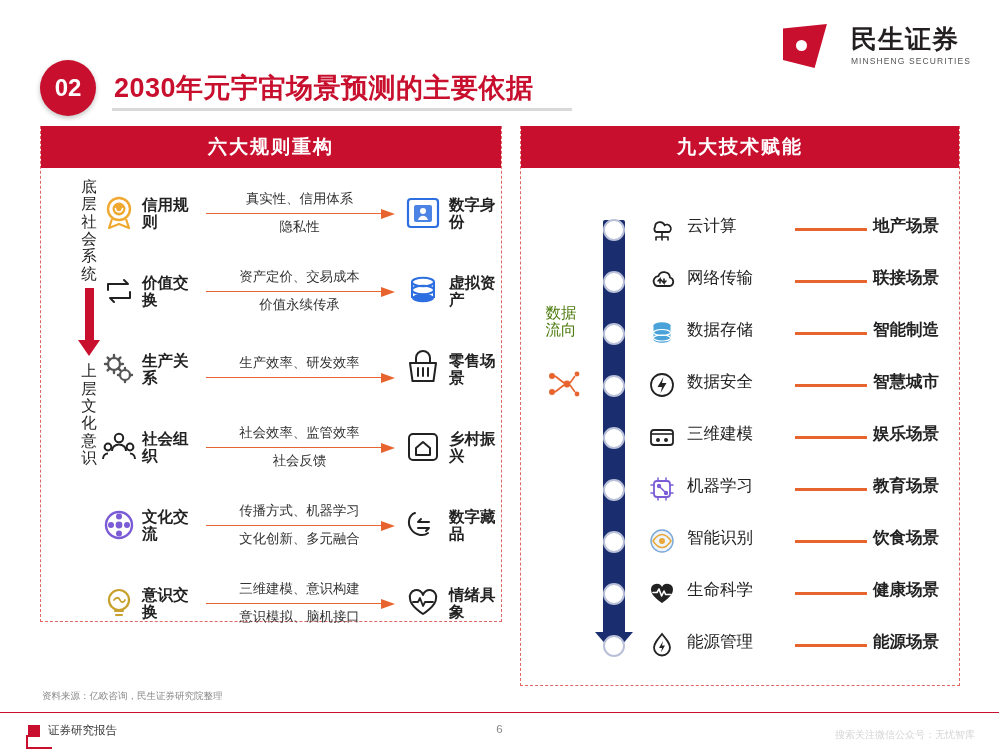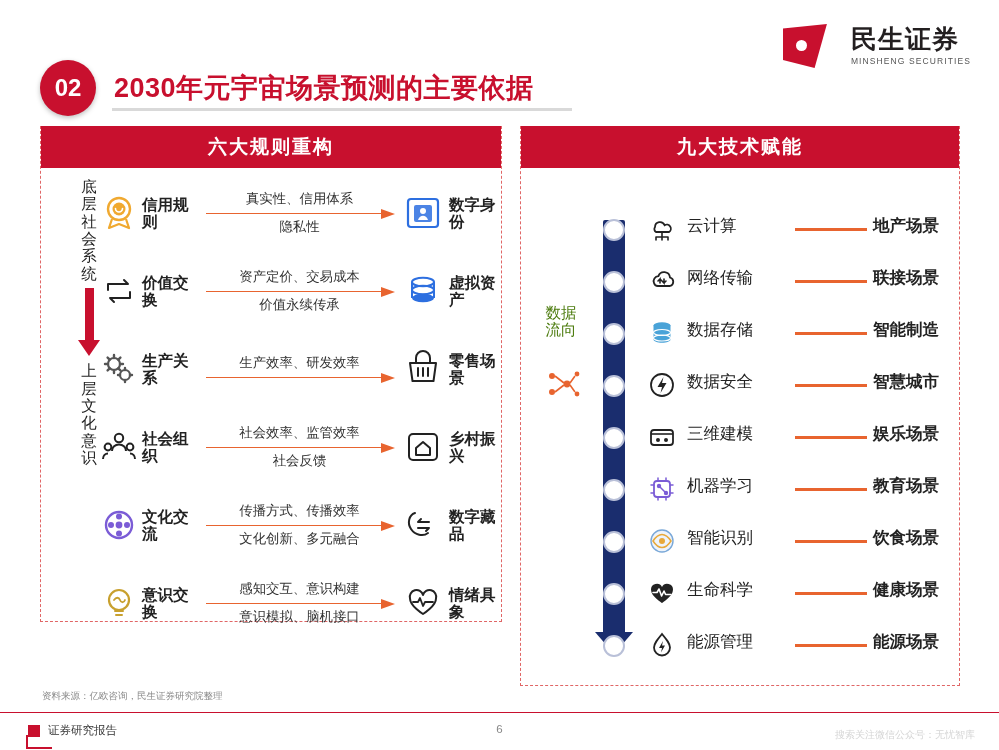--- a/index.html
+++ b/index.html
@@ -277,21 +277,21 @@
               <circle cx="18" cy="18" r="13" fill="none" stroke="#7b5cd6" stroke-width="2.4"></circle>
               <circle cx="18" cy="18" r="3.4" fill="#7b5cd6"></circle>
               <circle cx="18" cy="9.5" r="3" fill="#7b5cd6"></circle>
               <circle cx="26" cy="18" r="3" fill="#7b5cd6"></circle>
               <circle cx="18" cy="26.5" r="3" fill="#7b5cd6"></circle>
               <circle cx="10" cy="18" r="3" fill="#7b5cd6"></circle>
             </svg>
           </div>
           <div class="rule-name">文化交流</div>
           <div class="rule-mid">
-            <div class="m-line">传播方式、传播效率</div>
+            <div class="m-line">传播方式、机器学习</div>
             <div class="arrow-line"></div>
             <div class="m-line">文化创新、多元融合</div>
           </div>
           <div class="rule-out-icon">
             <svg width="40" height="40" viewBox="0 0 40 40">
               <path d="M12 8c-6 2-8 10-4 16s12 8 17 4" fill="none" stroke="#222" stroke-width="2" stroke-linecap="round"></path>
               <path d="M15 17h11M15 17l3-3M26 23H15m11 0l-3 3" fill="none" stroke="#222" stroke-width="2" stroke-linecap="round" stroke-linejoin="round"></path>
             </svg>
           </div>
           <div class="rule-out-name">数字藏品</div>
@@ -300,21 +300,21 @@
         <div class="rule-row">
           <div class="rule-icon">
             <svg width="36" height="36" viewBox="0 0 36 36">
               <circle cx="18" cy="15" r="10" fill="none" stroke="#c8a02e" stroke-width="2.2"></circle>
               <path d="M13 15c2-3 5-3 6 0s4 3 5 0" fill="none" stroke="#c8a02e" stroke-width="1.8" stroke-linecap="round"></path>
               <path d="M14 26h8M15 30h6" stroke="#c8a02e" stroke-width="2" stroke-linecap="round"></path>
             </svg>
           </div>
           <div class="rule-name">意识交换</div>
           <div class="rule-mid">
-            <div class="m-line">感知交互、意识构建</div>
+            <div class="m-line">三维建模、意识构建</div>
             <div class="arrow-line"></div>
             <div class="m-line">意识模拟、脑机接口</div>
           </div>
           <div class="rule-out-icon">
             <svg width="40" height="40" viewBox="0 0 40 40">
               <path d="M20 31S7 23 7 15.5A6.5 6.5 0 0 1 20 12a6.5 6.5 0 0 1 13 3.5C33 23 20 31 20 31z" fill="none" stroke="#222" stroke-width="2" stroke-linejoin="round"></path>
               <path d="M10 19h5l2-4 3 8 2-4h8" fill="none" stroke="#222" stroke-width="1.8" stroke-linecap="round" stroke-linejoin="round"></path>
             </svg>
           </div>
           <div class="rule-out-name">情绪具象</div>

